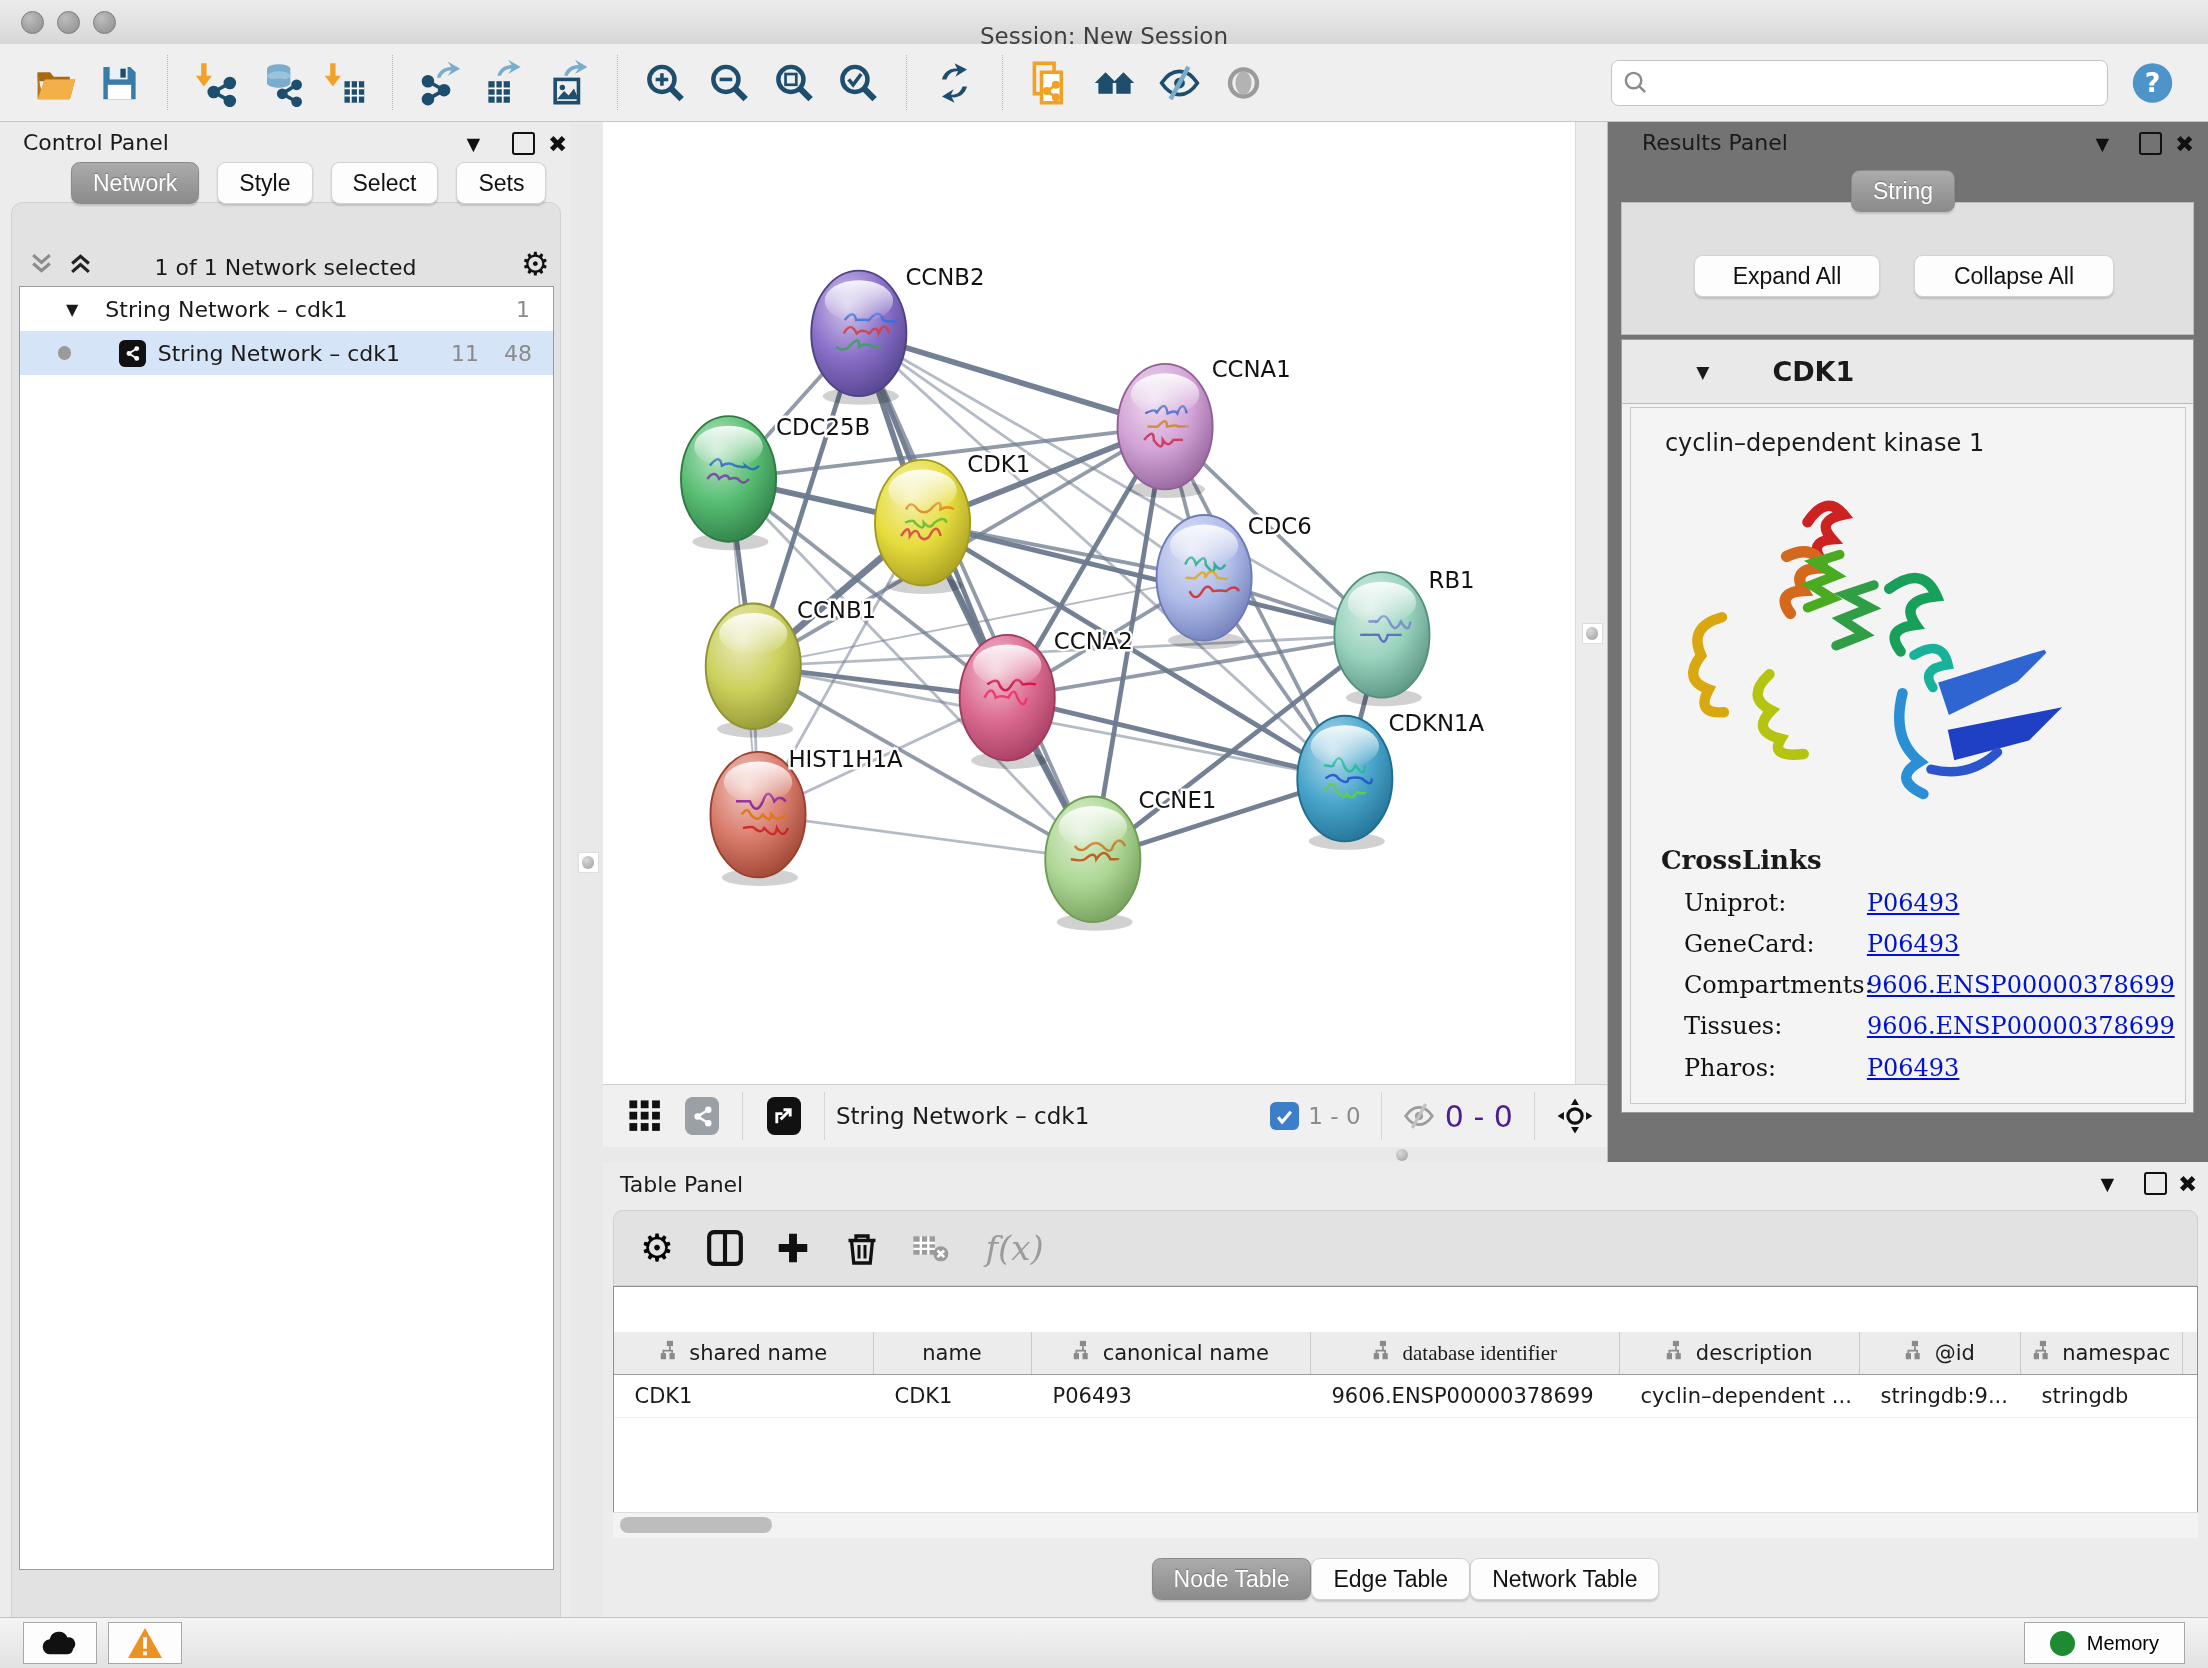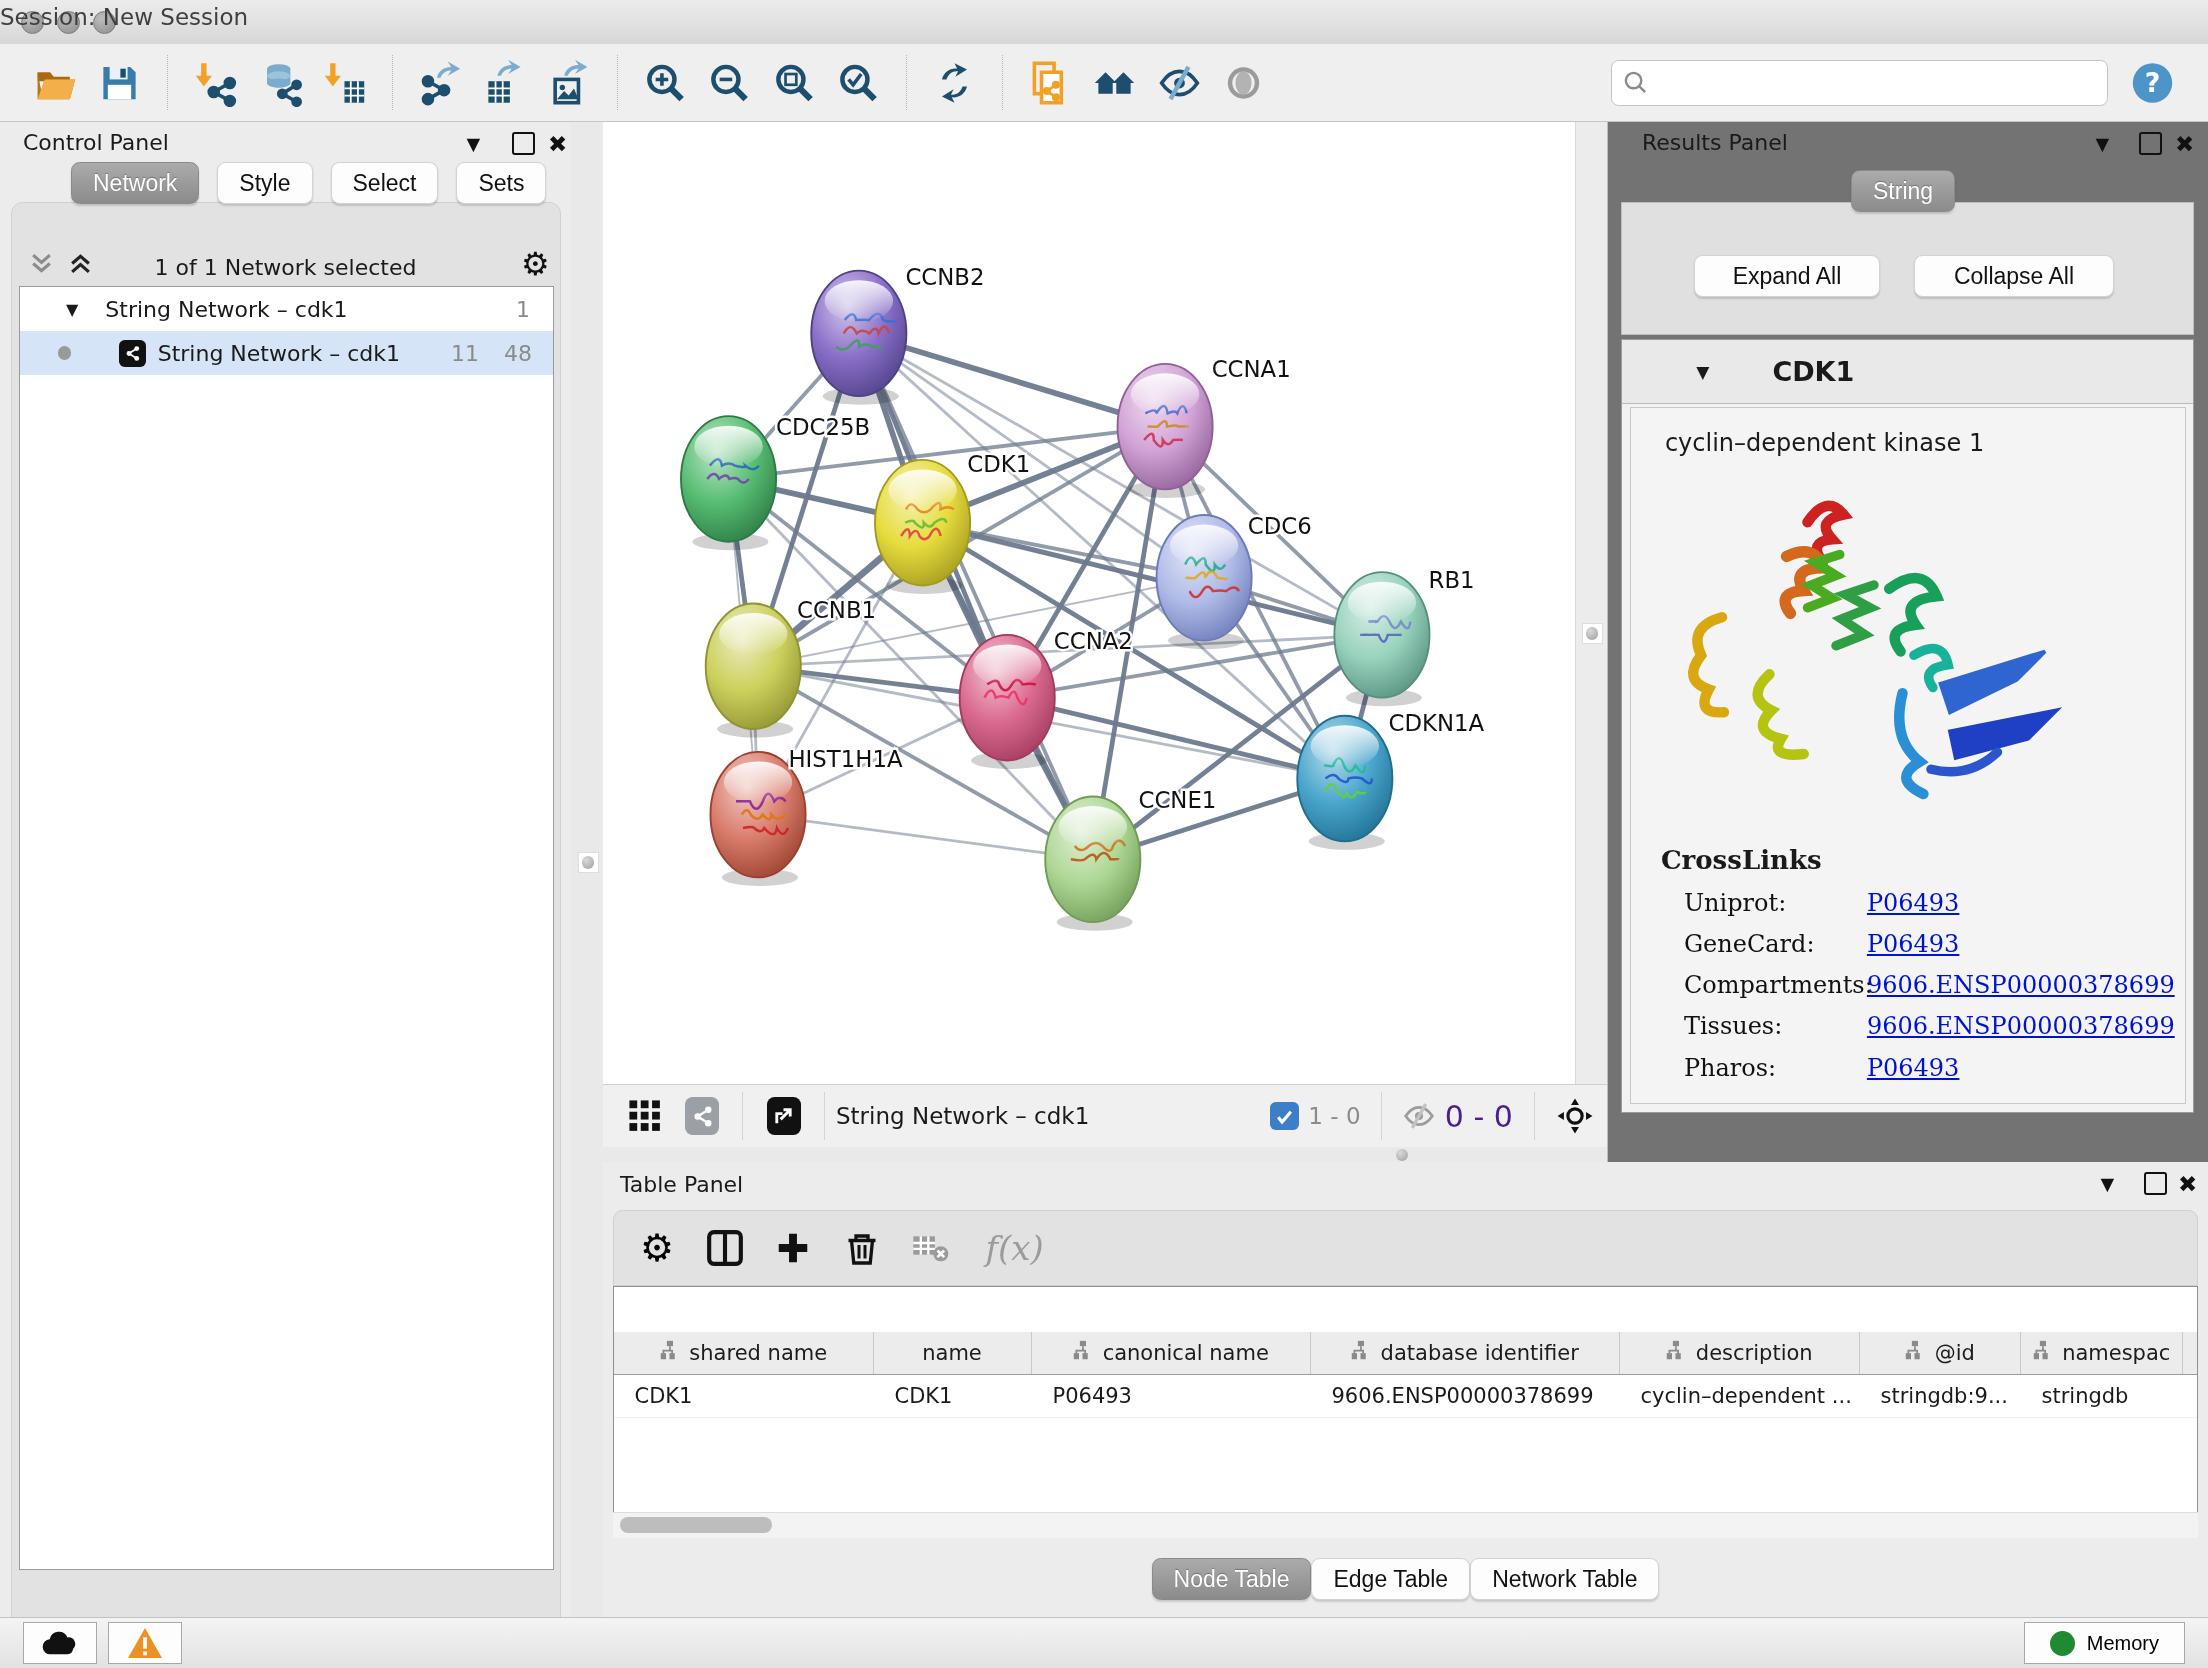--- a/index.html
+++ b/index.html
@@ -4,21 +4,21 @@
 <style>
   html,body{margin:0;padding:0;background:#555;}
   .app{position:relative;width:2208px;height:1668px;background:#e9e9e9;overflow:hidden;
        font-family:"DejaVu Sans","Liberation Sans",sans-serif;color:#1a1a1a;}
   .abs{position:absolute;}
   
   .titlebar{position:absolute;left:0;top:0;width:2208px;height:44px;
     background:linear-gradient(#ececec,#d7d7d7);border-bottom:1px solid #b0b0b0;}
   .tl{position:absolute;top:11.4px;width:21px;height:21px;border-radius:50%;
     background:radial-gradient(circle at 35% 30%,#bdbdbd,#8d8d8d);border:1px solid #7b7b7b;}
-  .win-title{position:absolute;left:0;right:0;top:4px;text-align:left;font-size:23px;color:#3f3f3f;}
+  .win-title{position:absolute;left:0;right:0;top:23px;text-align:center;font-size:23px;color:#3f3f3f;}
   
   .toolbar{position:absolute;left:0;top:44px;width:2208px;height:78px;background:#efefef;
     border-bottom:1px solid #c6c6c6;display:flex;align-items:center;padding:0 23px;box-sizing:border-box;}
   .tb{width:55px;height:59px;display:flex;align-items:center;justify-content:center;background:none;border:none;margin:0 4.8px;}
   .tb svg{width:48px;height:48px;}
   .sep{width:0;height:55px;border-left:1.9px dotted #b4b4b4;margin:0 15px;}
   .searchbox{margin-left:auto;width:476px;height:44px;background:#fff;border:1px solid #c3c3c3;
     border-radius:7.6px;display:flex;align-items:center;padding:0 9.5px;}
   .searchbox input{border:none;outline:none;font-size:21px;flex:1;background:transparent;}
   
@@ -706,21 +706,21 @@
             <span><svg width="21" height="21" viewBox="0 0 24 24">
                 <g fill="#8a8a8a">
                   <rect x="9" y="1" width="7" height="6"></rect>
                   <rect x="2" y="15" width="6" height="7"></rect>
                   <rect x="12" y="15" width="6" height="7"></rect>
                 </g>
                 <path d="M12.5 7v5M5 15v-3h10v3" stroke="#8a8a8a" stroke-width="2" fill="none"></path>
               </svg></span>
             <span>canonical name</span>
           </div>
-          <div class="hd-cell" style="width: 309px;">
+          <div class="hd-cell" style="width: 309px; font-family: Liberation Serif, serif;">
             <span><svg width="21" height="21" viewBox="0 0 24 24">
                 <g fill="#8a8a8a">
                   <rect x="9" y="1" width="7" height="6"></rect>
                   <rect x="2" y="15" width="6" height="7"></rect>
                   <rect x="12" y="15" width="6" height="7"></rect>
                 </g>
                 <path d="M12.5 7v5M5 15v-3h10v3" stroke="#8a8a8a" stroke-width="2" fill="none"></path>
               </svg></span>
             <span>database identifier</span>
           </div>

